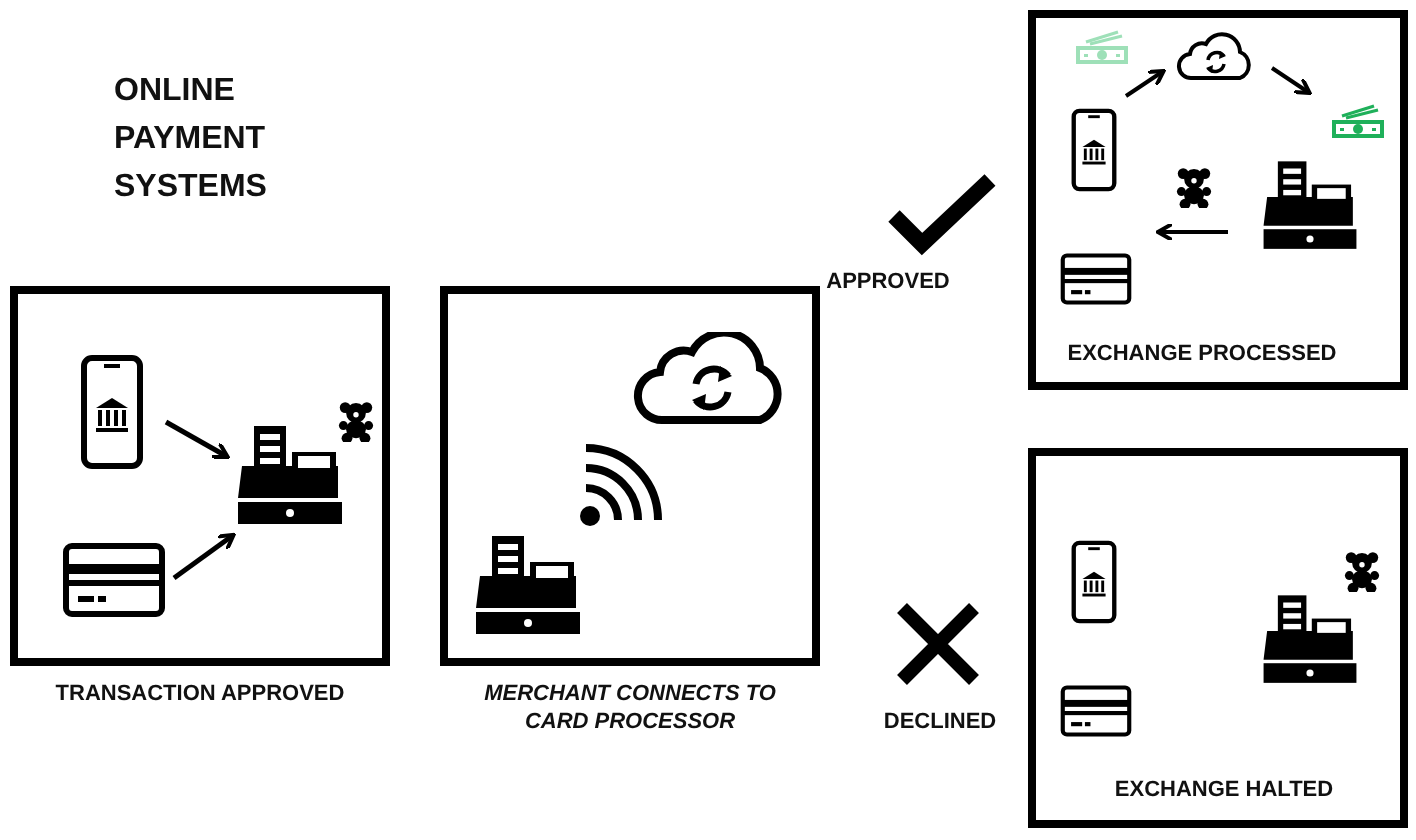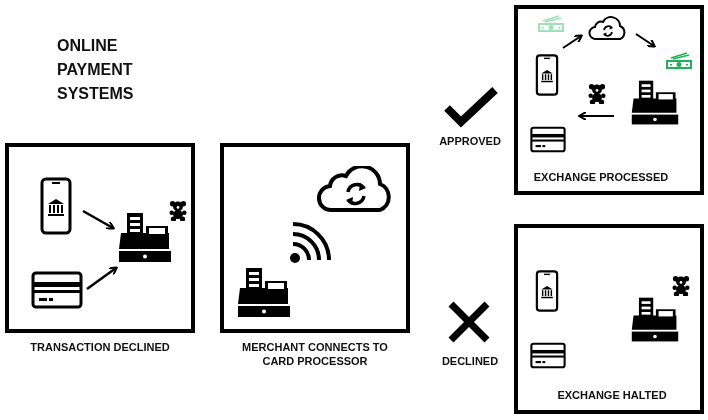--- a/index.html
+++ b/index.html
@@ -89,42 +89,42 @@
 <svg style="left:117px;top:213px" width="56" height="50">
     <use href="#register"></use>
   </svg>
 <svg style="left:169px;top:201px" width="18" height="20">
     <use href="#bear"></use>
   </svg>
 <svg style="left:0;top:0" width="708" height="420">
   <line x1="83" y1="211" x2="113" y2="228" stroke="#000" stroke-width="2.5" marker-end="url(#ah)"></line>
   <line x1="87" y1="289" x2="116" y2="268" stroke="#000" stroke-width="2.5" marker-end="url(#ah)"></line>
 </svg>
-<div class="cap" style="left:5px;top:340px;width:190px;">TRANSACTION DECLINED</div>
+<div class="cap" style="left:5px;top:340px;width:190px;">TRANSACTION APPROVED</div>
 
 <div class="box" style="left:220px;top:143px;width:190px;height:190px;"></div>
 <svg style="left:316px;top:166px" width="80" height="48">
     <use href="#cloud"></use>
   </svg>
 <svg style="left:287px;top:222px" width="44" height="44">
   <circle cx="8" cy="36" r="5" fill="#000"></circle>
   <path d="M6 22 A16 16 0 0 1 22 38" fill="none" stroke="#000" stroke-width="4"></path>
   <path d="M6 12 A26 26 0 0 1 32 38" fill="none" stroke="#000" stroke-width="4"></path>
   <path d="M6 2 A36 36 0 0 1 42 38" fill="none" stroke="#000" stroke-width="4"></path>
 </svg>
 <svg style="left:236px;top:268px" width="56" height="50">
     <use href="#register"></use>
   </svg>
-<div class="cap" style="left:215px;top:340px;width:200px;white-space:pre-line;">MERCHANT CONNECTS TO
+<div class="cap" style="left:215px;top:340px;width:200px;white-space:pre-line;font-style:italic;">MERCHANT CONNECTS TO
 CARD PROCESSOR</div>
 
 <svg style="left:443px;top:86px" width="56" height="40">
   <path d="M4 22 L18 36 L52 4" fill="none" stroke="#000" stroke-width="8"></path>
 </svg>
-<div class="cap" style="left:430px;top:134px;width:80px;">APPROVED</div>
+<div class="cap" style="left:404px;top:134px;width:80px;">APPROVED</div>
 <svg style="left:447px;top:300px" width="44" height="44">
   <path d="M4 4 L40 40 M40 4 L4 40" fill="none" stroke="#000" stroke-width="7"></path>
 </svg>
 <div class="cap" style="left:430px;top:354px;width:80px;">DECLINED</div>
 
 <div class="box" style="left:514px;top:5px;width:190px;height:190px;"></div>
 <svg style="left:537px;top:15px;color:#9ee0b8" width="28" height="18">
     <use href="#money"></use>
   </svg>
 <svg style="left:665px;top:52px;color:#1fb05a" width="28" height="18">

